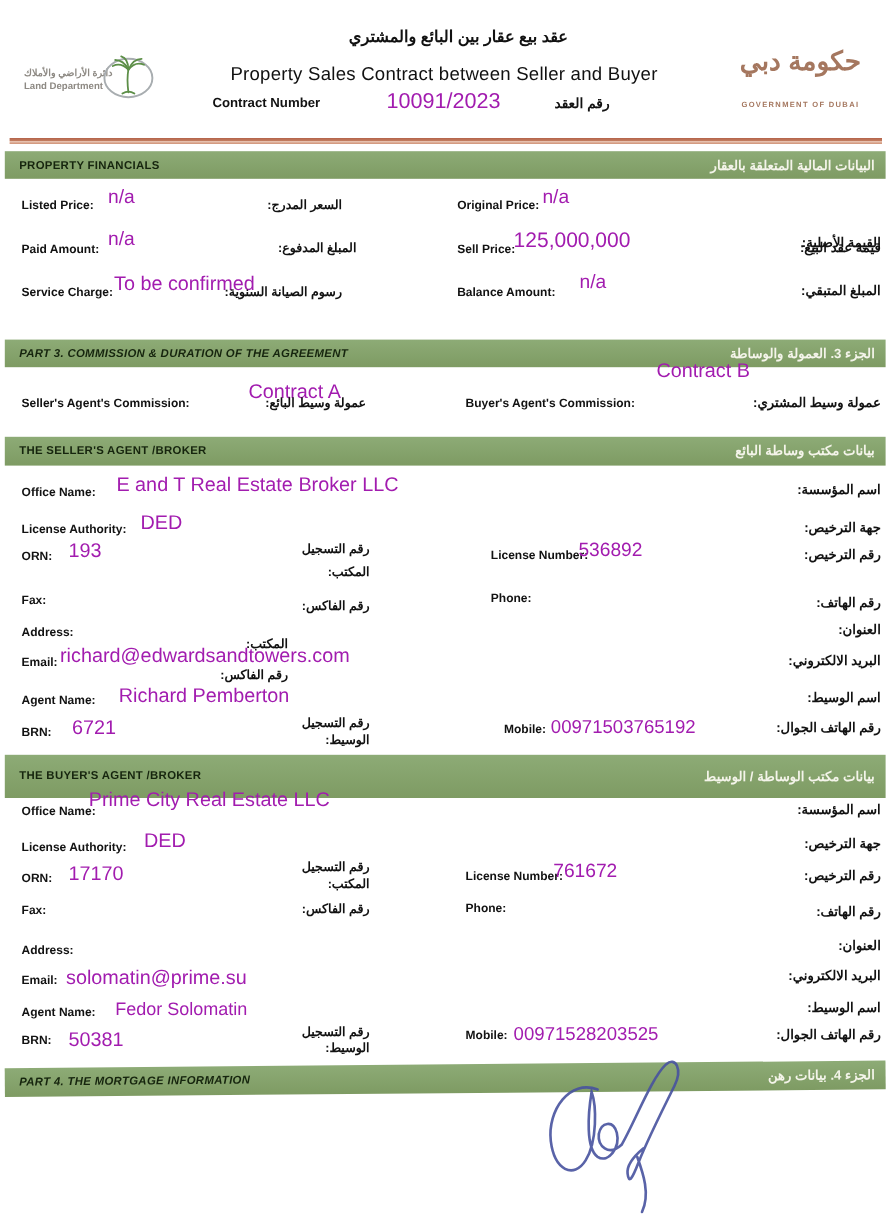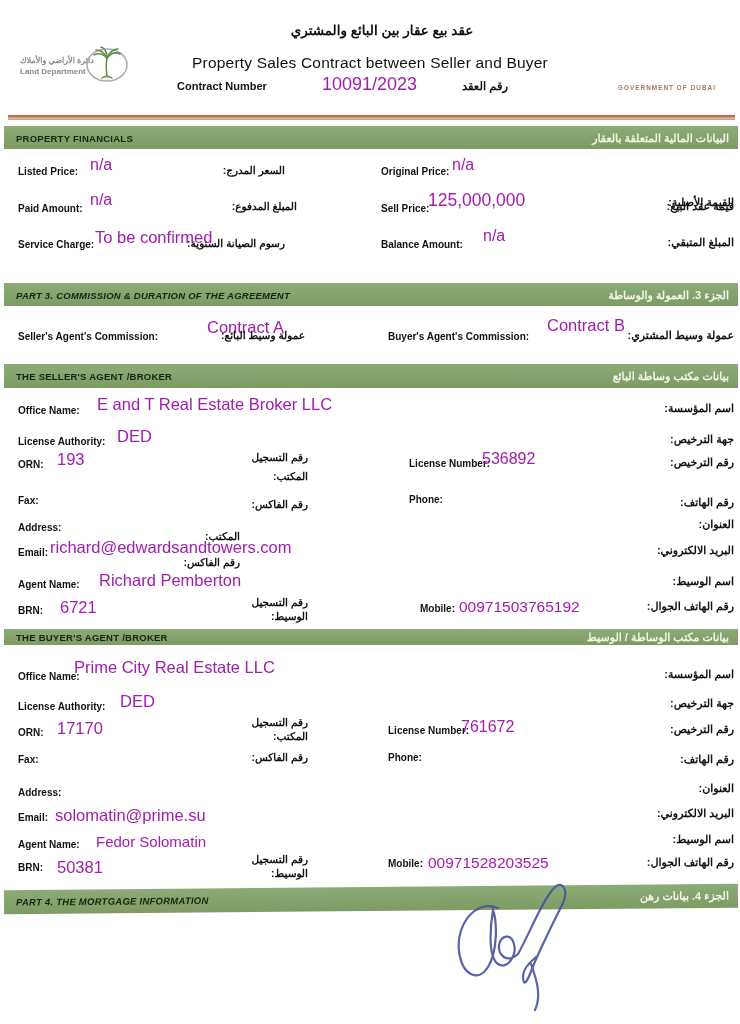--- a/index.html
+++ b/index.html
@@ -44,20 +44,21 @@
       </g>
     </svg>
   </div>
 
   <div class="ctr" style="top:54px;font-size:15.5px;font-weight:normal;letter-spacing:.2px;">Property Sales Contract between Seller and Buyer</div>
 
   <div class="lbl" style="left:177px;top:80px;font-size:11px;">Contract Number</div>
   <div class="val" style="left:322px;top:74px;font-size:18px;">10091/2023</div>
   <div class="arl" style="left:462px;top:79px;font-size:11.5px;">رقم العقد</div>
 
+  <div class="abs brown" style="right:8px;top:38px;width:130px;text-align:center;font-size:22px;font-weight:bold;">حكومة دبي</div>
   <div class="abs brown" style="right:8px;top:84px;width:130px;text-align:center;font-size:6.3px;letter-spacing:1.1px;font-weight:bold;">GOVERNMENT OF DUBAI</div>
 
   <div class="redline"></div>
 
   <div class="bar" style="top:126px;">
     <span class="en">PROPERTY FINANCIALS</span>
     <span class="ar">البيانات المالية المتعلقة بالعقار</span>
   </div>
 
   <div class="lbl" style="left:18px;top:166px;">Listed Price:</div>
@@ -83,21 +84,21 @@
 
   <div class="bar" style="top:283px;">
     <span class="en it">PART 3. COMMISSION &amp; DURATION OF THE AGREEMENT</span>
     <span class="ar">الجزء 3. العمولة والوساطة</span>
   </div>
 
   <div class="lbl" style="left:18px;top:331px;">Seller's Agent's Commission:</div>
   <div class="val" style="left:207px;top:318px;font-size:16.5px;">Contract A</div>
   <div class="arc" style="left:160px;width:145px;top:329px;">عمولة وسيط البائع:</div>
   <div class="lbl" style="left:388px;top:331px;">Buyer's Agent's Commission:</div>
-  <div class="val" style="left:547px;top:316px;font-size:16.5px;">Contract B</div>
+  <div class="val" style="left:547px;top:300px;font-size:16.5px;">Contract B</div>
   <div class="arl" style="right:6px;top:329px;">عمولة وسيط المشتري:</div>
 
   <div class="bar" style="top:364px;height:24px;">
     <span class="en">THE SELLER'S AGENT /BROKER</span>
     <span class="ar">بيانات مكتب وساطة البائع</span>
   </div>
 
   <div class="lbl" style="left:18px;top:405px;">Office Name:</div>
   <div class="val" style="left:97px;top:395px;font-size:16.5px;">E and T Real Estate Broker LLC</div>
   <div class="arl" style="right:6px;top:402px;">اسم المؤسسة:</div>
@@ -133,21 +134,21 @@
   <div class="arl" style="right:6px;top:575px;">اسم الوسيط:</div>
 
   <div class="lbl" style="left:18px;top:605px;">BRN:</div>
   <div class="val" style="left:60px;top:598px;font-size:16.5px;">6721</div>
   <div class="arc" style="left:160px;width:148px;top:596px;">رقم التسجيل</div>
   <div class="arc" style="left:160px;width:148px;top:610px;">الوسيط:</div>
   <div class="lbl" style="left:420px;top:603px;">Mobile:</div>
   <div class="val" style="left:459px;top:598px;font-size:15.5px;">00971503765192</div>
   <div class="arl" style="right:6px;top:600px;">رقم الهاتف الجوال:</div>
 
-  <div class="bar" style="top:629px;height:16px;">
+  <div class="bar" style="top:629px;height:36px;">
     <span class="en">THE BUYER'S AGENT /BROKER</span>
     <span class="ar">بيانات مكتب الوساطة / الوسيط</span>
   </div>
 
   <div class="lbl" style="left:18px;top:671px;">Office Name:</div>
   <div class="val" style="left:74px;top:658px;font-size:16.5px;">Prime City Real Estate LLC</div>
   <div class="arl" style="right:6px;top:668px;">اسم المؤسسة:</div>
 
   <div class="lbl" style="left:18px;top:701px;">License Authority:</div>
   <div class="val" style="left:120px;top:692px;font-size:16.5px;">DED</div>

